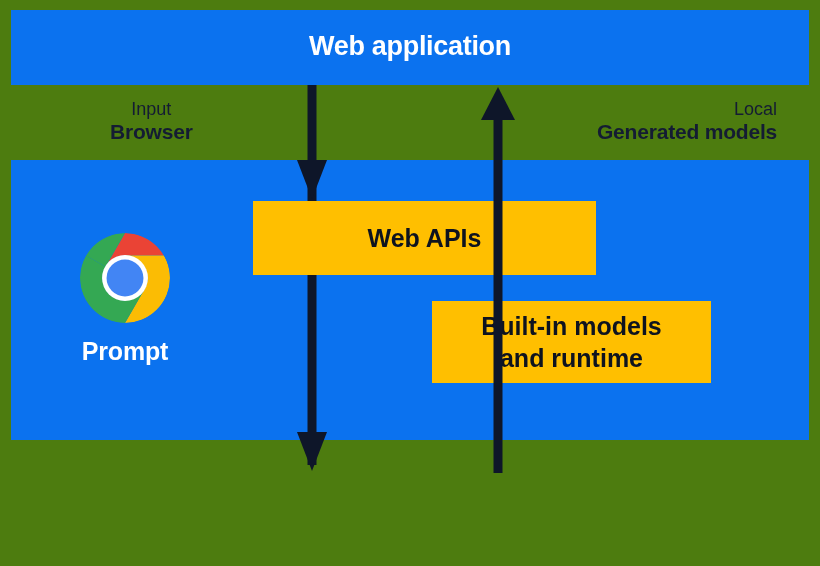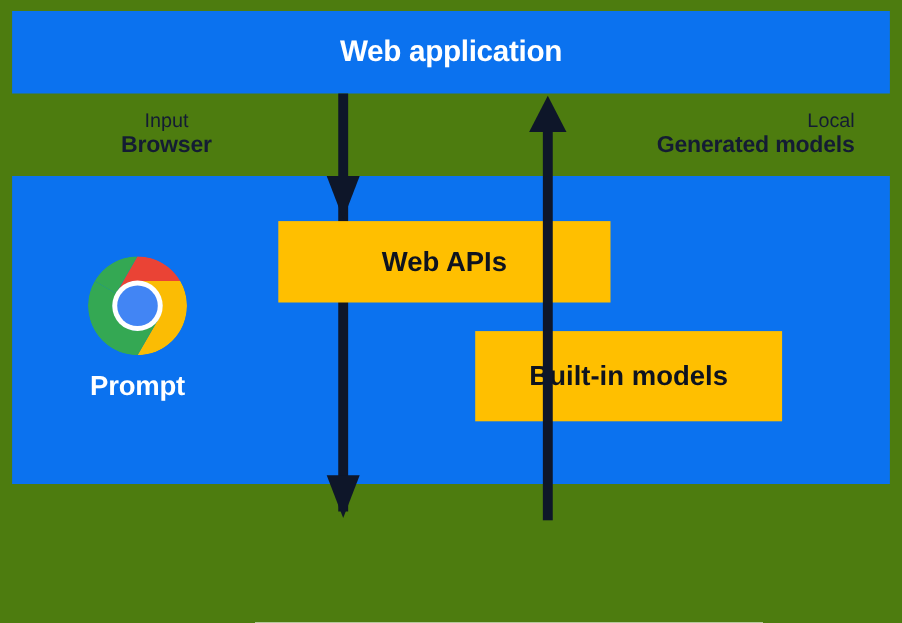--- a/index.html
+++ b/index.html
@@ -113,21 +113,21 @@
     align-items: center;
     justify-content: center;
     text-align: center;
     color: #0e131f;
     font-weight: bold;
     line-height: 1.28;
   }
   #box-web-apis {
     left: 253px;
     top: 201px;
-    width: 302px;
+    width: 343px;
     height: 74px;
     font-size: 25px;
     z-index: 3;
   }
   #box-builtin-models {
     left: 432px;
     top: 301px;
     width: 279px;
     height: 82px;
     font-size: 25px;
@@ -194,20 +194,21 @@
     <polygon points="297,432 327,432 312,471" fill="#0e1629"></polygon>
   </svg>
 
   <div class="yellow-box" id="box-web-apis">
     <span>Web APIs</span>
   </div>
 
   <div class="yellow-box" id="box-builtin-models">
     <span>
       <span>Built-in models</span><br>
+      <span>and runtime</span>
     </span>
   </div>
 
   <svg class="arrow-svg" id="arrow-up-svg" viewBox="0 0 820 566">
 
     <rect x="493.5" y="110" width="9" height="363" fill="#0e1629"></rect>
 
     <polygon points="498,87 515,120 481,120" fill="#0e1629"></polygon>
   </svg>
 

